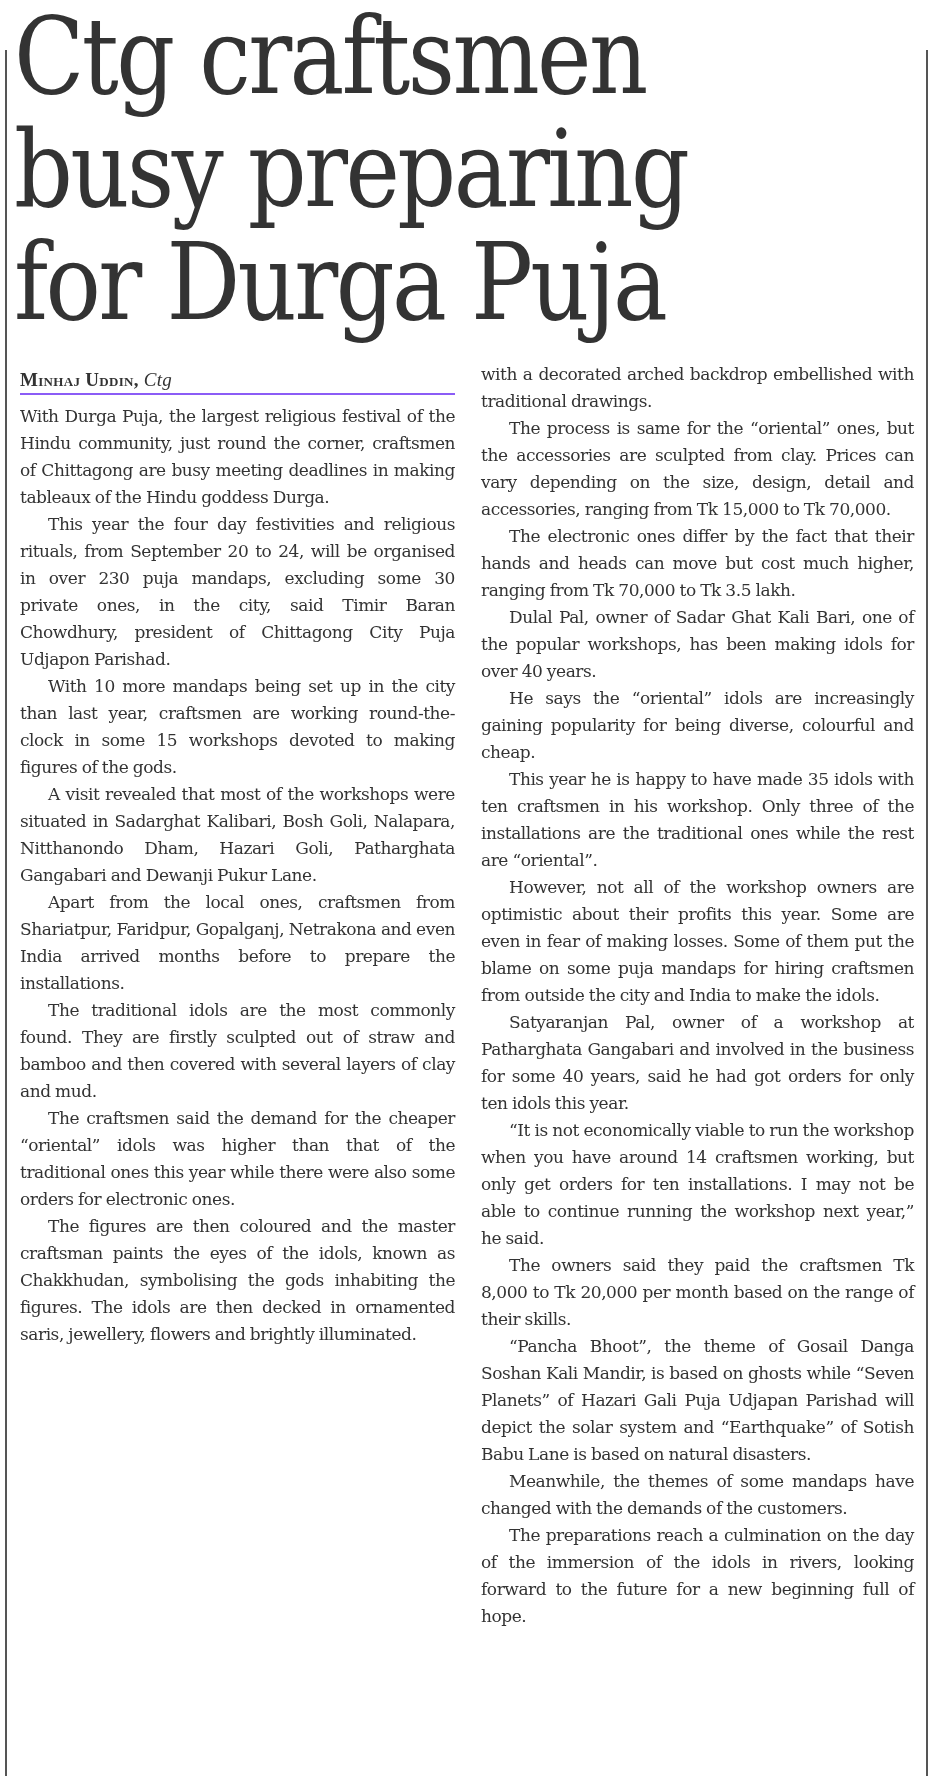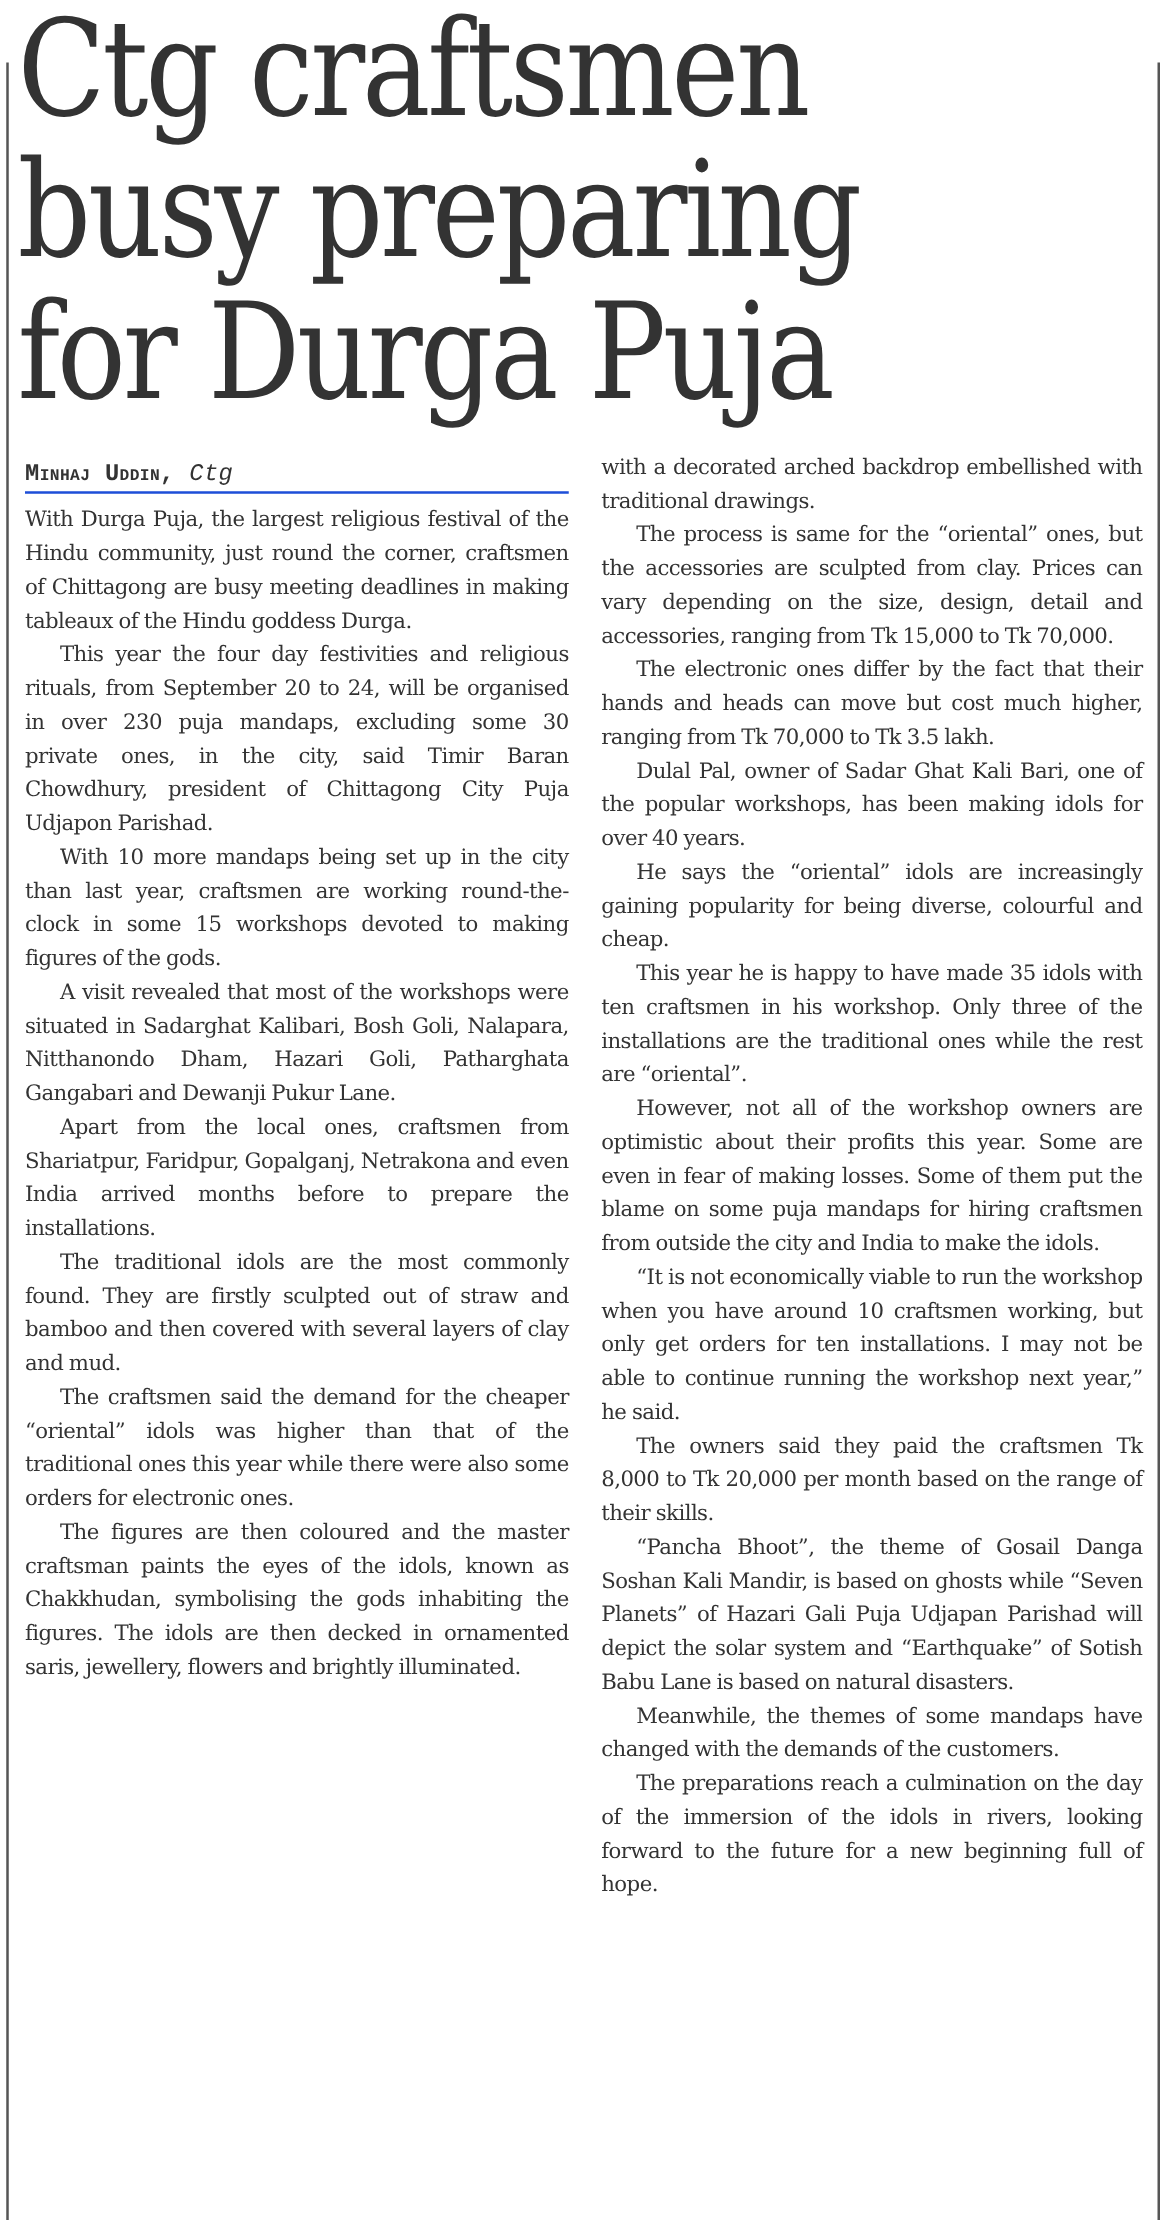--- a/index.html
+++ b/index.html
@@ -15,23 +15,23 @@
     font-family: "DejaVu Serif", serif; font-weight: normal;
     font-size: 107px; line-height: 113px; color: #333;
     letter-spacing: -3px; transform: scaleX(0.86); transform-origin: left top;
     white-space: nowrap;
   }
   .headline span { display: block; }
   .col { position: absolute; top: 366px; }
   .col-left { left: 20px; width: 435px; }
   .col-right { left: 481px; width: 433px; top: 361px; }
   .byline {
-    font-family: Liberation Mono, monospace; font-size: 19px; font-weight: bold;
+    font-family: Liberation Serif, serif; font-size: 19px; font-weight: bold;
     font-variant: small-caps; color: #333; height: 27px; line-height: 27px;
-    border-bottom: 2px solid #1d4ed8; margin-bottom: 8px; letter-spacing: 0.3px;
+    border-bottom: 2px solid #8b5cf6; margin-bottom: 8px; letter-spacing: 0.3px;
   }
   .byline .loc { font-style: italic; font-weight: normal; font-variant: normal; }
   p {
     margin: 0; font-family: "DejaVu Serif", serif; font-size: 17px;
     line-height: 27px; text-align: justify; color: #333;
     hyphens: manual; letter-spacing: -0.45px; word-spacing: -0.5px;
   }
   p.indent { text-indent: 28px; }
 </style>
 </head>
@@ -62,18 +62,19 @@
 </div>
 
 <div class="col col-right">
   <p>with a decorated arched backdrop embel­lished with traditional drawings.</p>
   <p class="indent">The process is same for the “oriental” ones, but the accessories are sculpted from clay. Prices can vary depending on the size, design, detail and accessories, ranging from Tk 15,000 to Tk 70,000.</p>
   <p class="indent">The electronic ones differ by the fact that their hands and heads can move but cost much higher, ranging from Tk 70,000 to Tk 3.5 lakh.</p>
   <p class="indent">Dulal Pal, owner of Sadar Ghat Kali Bari, one of the popular workshops, has been making idols for over 40 years.</p>
   <p class="indent">He says the “oriental” idols are increas­ingly gaining popularity for being diverse, colourful and cheap.</p>
   <p class="indent">This year he is happy to have made 35 idols with ten craftsmen in his workshop. Only three of the installations are the tradi­tional ones while the rest are “oriental”.</p>
   <p class="indent">However, not all of the workshop owners are optimistic about their profits this year. Some are even in fear of making losses. Some of them put the blame on some puja mandaps for hiring craftsmen from outside the city and India to make the idols.</p>
-  <p class="indent">“It is not economically viable to run the workshop when you have around 10 crafts­men working, but only get orders for ten installations. I may not be able to continue running the workshop next year,” he said.</p>
+  <p class="indent">Satyaranjan Pal, owner of a workshop at Patharghata Gangabari and involved in the business for some 40 years, said he had got orders for only ten idols this year.</p>
+  <p class="indent">“It is not economically viable to run the workshop when you have around 14 crafts­men working, but only get orders for ten installations. I may not be able to continue running the workshop next year,” he said.</p>
   <p class="indent">The owners said they paid the crafts­men Tk 8,000 to Tk 20,000 per month based on the range of their skills.</p>
   <p class="indent">“Pancha Bhoot”, the theme of Gosail Danga Soshan Kali Mandir, is based on ghosts while “Seven Planets” of Hazari Gali Puja Udjapan Parishad will depict the solar system and “Earthquake” of Sotish Babu Lane is based on natural disasters.</p>
   <p class="indent">Meanwhile, the themes of some mandaps have changed with the demands of the customers.</p>
   <p class="indent">The preparations reach a culmination on the day of the immersion of the idols in rivers, looking forward to the future for a new beginning full of hope.</p>
 </div>
 
 </body></html>

